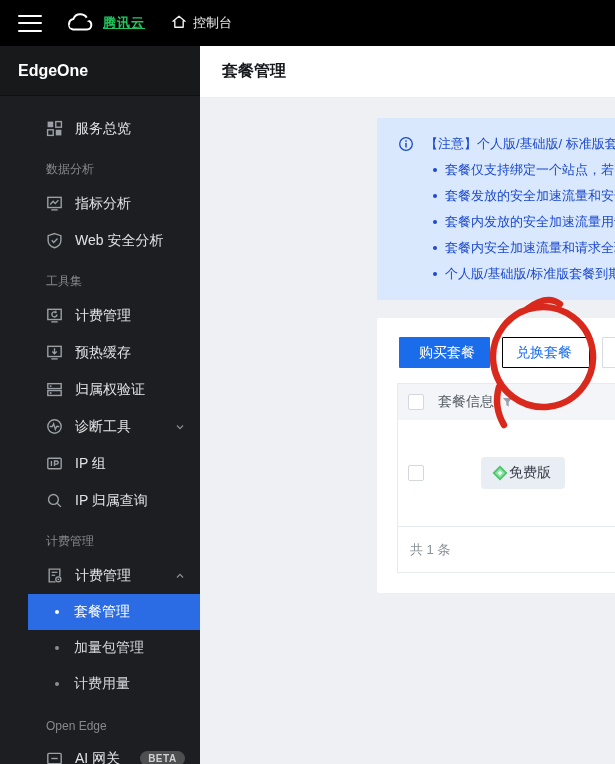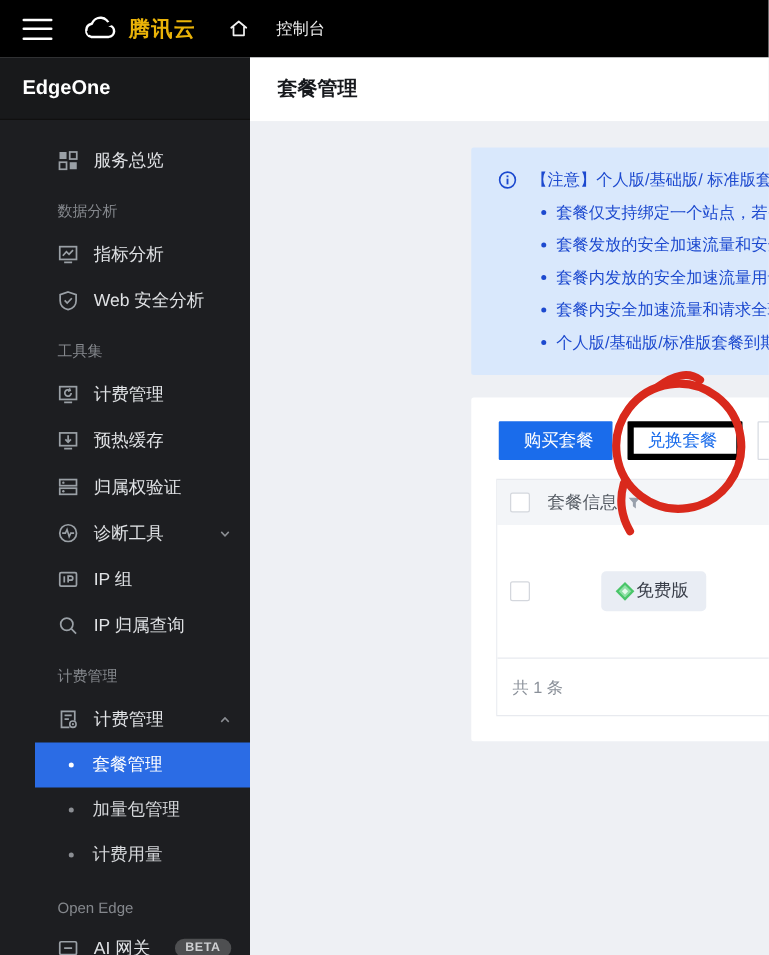--- a/index.html
+++ b/index.html
@@ -4,22 +4,22 @@
 <style>
   * { margin:0; padding:0; box-sizing:border-box; }
   html,body { width:615px; height:764px; overflow:hidden; }
   body { font-family:"Liberation Sans","DejaVu Sans",sans-serif; background:#eef0f4; position:relative; }
 
   
   .topbar { height:46px; background:#000; display:flex; align-items:center; }
   .hamburger { width:24px; height:17px; margin-left:18px; display:flex; flex-direction:column; justify-content:space-between; cursor:pointer; }
   .hamburger span { display:block; height:2px; background:#fff; border-radius:1px; }
   .brand { display:flex; align-items:center; margin-left:22px; gap:7px; cursor:pointer; }
-  .brand-name { color:#eab308; font-size:17px; font-weight:bold; letter-spacing:1px; }
-  .console-link { display:flex; align-items:center; margin-left:26px; gap:22px; cursor:pointer; }
+  .brand-name { color:#22c55e; font-size:13px; font-weight:bold; letter-spacing:1px;text-decoration:underline; }
+  .console-link { display:flex; align-items:flex-start; margin-left:26px; gap:6px; cursor:pointer; }
   .console-label { color:#f0f0f0; font-size:13px; }
 
   
   .shell { display:flex; height:718px;justify-content:flex-end; }
 
   
   .sidebar { width:200px; background:#1d1e21; flex:none; display:flex; flex-direction:column; }
   .sidebar-header { height:51px; background:#18191b; border-bottom:1px solid #101010; display:flex; align-items:center; padding-left:18px; color:#fff; font-size:16px; font-weight:bold; }
   .nav { padding-top:14px; overflow:hidden;margin-left:28px; }
   .nav-item { height:37px; display:flex; align-items:center; padding:0 14px 0 18px; gap:12px; color:#e0e2e5; font-size:14px; cursor:pointer; white-space:nowrap; }
@@ -42,21 +42,21 @@
   .notice-title { display:flex; align-items:center; gap:11px; padding-left:21px; height:26px; }
   .notice ul { list-style:none; }
   .notice li { height:26px; display:flex; align-items:center; padding-left:56px; white-space:nowrap; }
   .notice li::before { content:""; width:4px; height:4px; background:#1c49cf; border-radius:50%; margin-right:8px; flex:none; }
 
   
   .card { position:absolute; left:177px; top:221px; width:580px; height:275px; background:#fff; border-radius:2px; }
   .btn-row { position:absolute; left:22px; top:19px; display:flex; gap:12px; }
   .btn { height:31px; min-width:88px; padding:0 15px; font-size:14px; display:flex; align-items:center; justify-content:center; cursor:pointer; border-radius:1px; white-space:nowrap; }
   .btn-primary { background:#1a6ceb; color:#fff; border:none;padding-left:20px; }
-  .btn-secondary { background:#fff; border:5px solid #000000; color:#1a6ceb;padding-left:11px; }
+  .btn-secondary { background:#fff; border:1px solid #000000; color:#1a6ceb;padding-left:11px; }
   .btn-ghost { background:#fff; border:1px solid #d8dbe2; width:90px; }
 
   .table { position:absolute; left:20px; top:65px; width:540px; border:1px solid #e8eaef; }
   .t-header { height:36px; background:#f3f5f8; display:flex; align-items:center; padding-left:10px; color:#555b63; font-size:14px; }
   .t-header .hd-label { margin-left:14px; }
   .t-header .funnel { margin-left:8px; cursor:pointer; display:flex; }
   .checkbox { width:16px; height:16px; background:#fff; border:1px solid #d4d7dd; border-radius:2px; flex:none; cursor:pointer; }
   .t-row { height:106px; display:flex; align-items:center; padding-left:10px; background:#fff; }
   .plan-badge { margin-left:57px; height:32px; background:#e9edf4; border-radius:4px; display:flex; align-items:center; gap:0; padding:0 14px 0 10px; color:#3a3f4a; font-size:14px; }
   .t-footer { height:46px; border-top:1px solid #e8eaef; display:flex; align-items:center; padding-left:12px; color:#8a9099; font-size:13px; background:#fff; }

